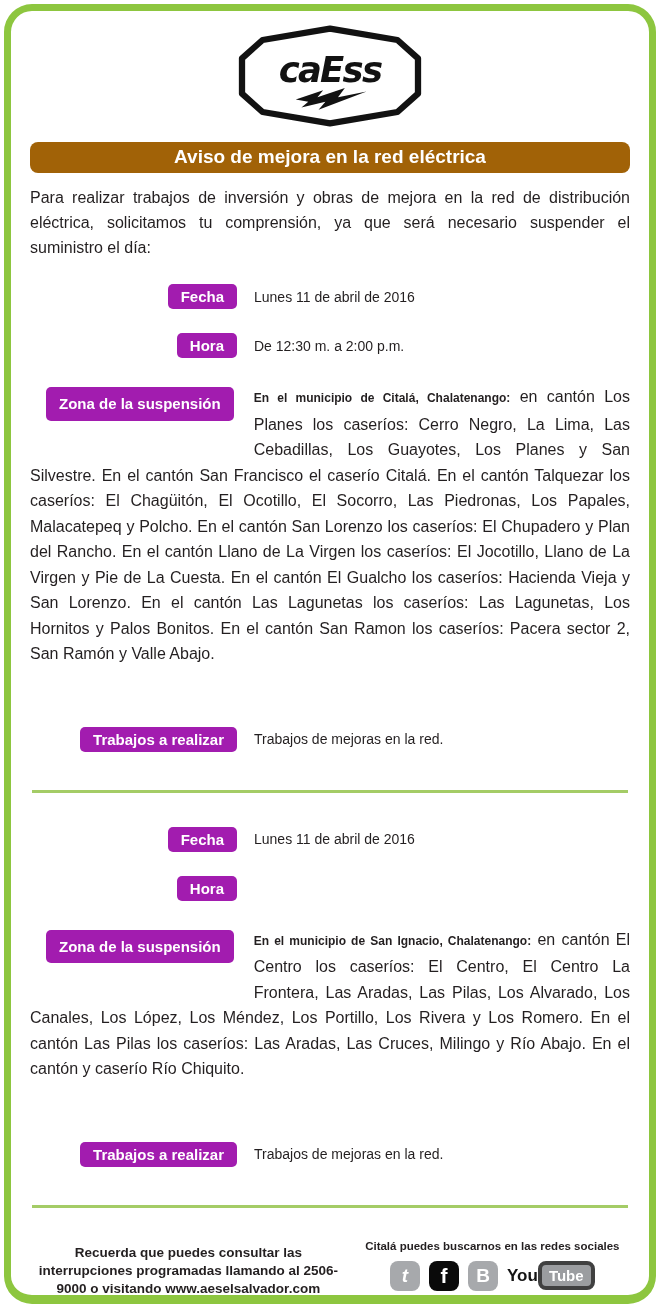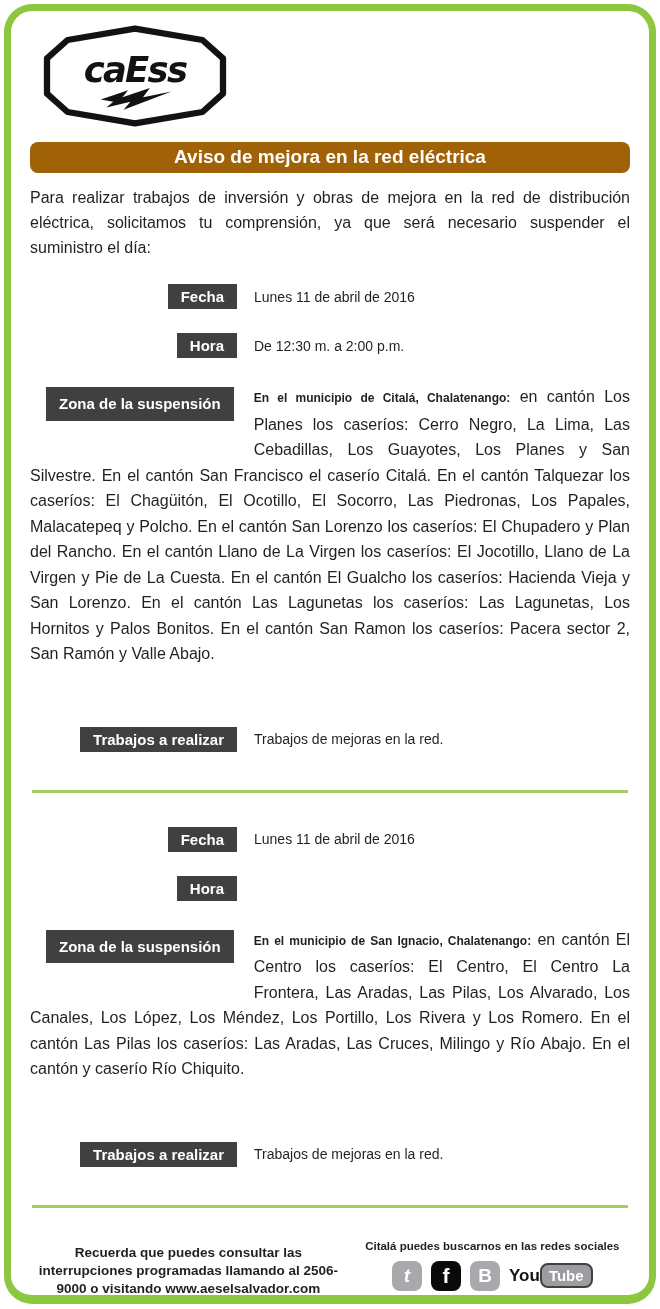--- a/index.html
+++ b/index.html
@@ -12,41 +12,41 @@
     overflow:hidden;
   }
   .frame{
     position:absolute; left:4px; top:4px; right:4px; bottom:5px;
     border:7px solid #8DC63F; border-bottom-width:9px;
     border-radius:28px;
     pointer-events:none;
   }
   .content{position:relative; padding:22px 30px 0;}
 
-  .logo-wrap{text-align:left; margin-top:2px;}
+  .logo-wrap{text-align:center; margin-top:2px;}
 
   .banner{
     margin-top:10px;
     background:#a16207; color:#fff;
     font-weight:bold; font-size:19px;
     text-align:center; border-radius:8px;
     padding:4px 0 5px;
   }
 
   .intro{
     margin:12px 0 16px;
     font-size:16px; line-height:25px;
     text-align:justify;
   }
 
   .row{display:flex; align-items:center; margin-top:24px;}
   .badge-col{width:207px; flex:none; display:flex; justify-content:flex-end;}
   .badge{
-    background:#404040; color:#fff; font-weight:bold;
-    font-size:15px; padding:4px 13px; border-radius:0;
+    background:#a21caf; color:#fff; font-weight:bold;
+    font-size:15px; padding:4px 13px; border-radius:5px;
     white-space:nowrap;
   }
   .row-value{margin-left:17px; font-size:14px;}
 
   .zona{margin-top:26px; font-size:16px; line-height:25.5px; text-align:justify;}
   .zona::after{content:""; display:block; clear:both;}
   .zona .badge{float:left; margin:3px 20px 30px 16px;}
   .zona-title{font-weight:bold; font-size:12px;}
 
   .spacer-lg{height:20px;}
@@ -57,21 +57,21 @@
   .f-left{flex:1.15; font-weight:bold; font-size:13.5px; line-height:18px; text-align:center; padding-top:4px;}
   .f-right{flex:1; text-align:center;}
   .social-title{font-weight:bold; font-size:11.5px;}
   .social-row{display:flex; justify-content:center; align-items:center; gap:9px; margin-top:9px;}
   .icon-sq{width:30px; height:30px; border-radius:8px; display:flex; align-items:center; justify-content:center; color:#fff; font-weight:bold;}
   .tw{background:#a7a9ac; font-size:19px; font-style:italic;}
   .fb{background:#0a0a0a; font-size:21px;}
   .bg{background:#a7a9ac; font-size:19px;}
   .yt{display:flex; align-items:center; gap:0;}
   .yt-you{font-weight:bold; font-size:17px; color:#141414;}
-  .yt-tube{background:#9b9da0; color:#fff; font-weight:bold; font-size:15px; border-radius:8px; padding:2px 7px; border:2px solid #404040;}
+  .yt-tube{background:#9b9da0; color:#fff; font-weight:bold; font-size:15px; border-radius:8px; padding:2px 7px; border:4px solid #404040;}
 
   .plug-row{display:flex; align-items:center; margin-top:14px;}
 </style>
 </head>
 <body>
 
 <div class="frame"></div>
 
 <div class="content">
 

